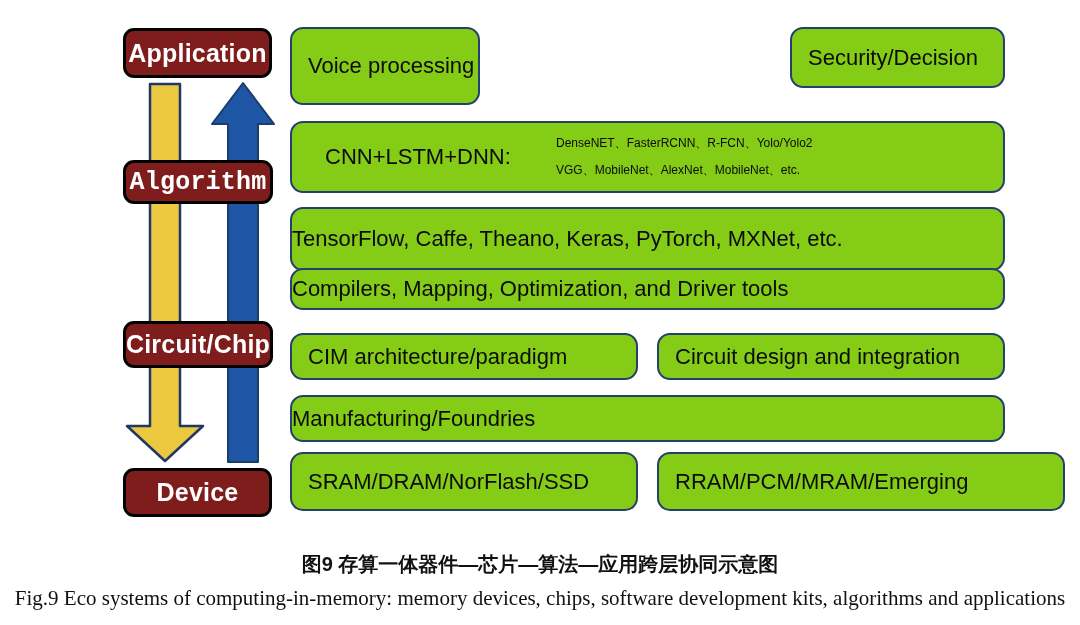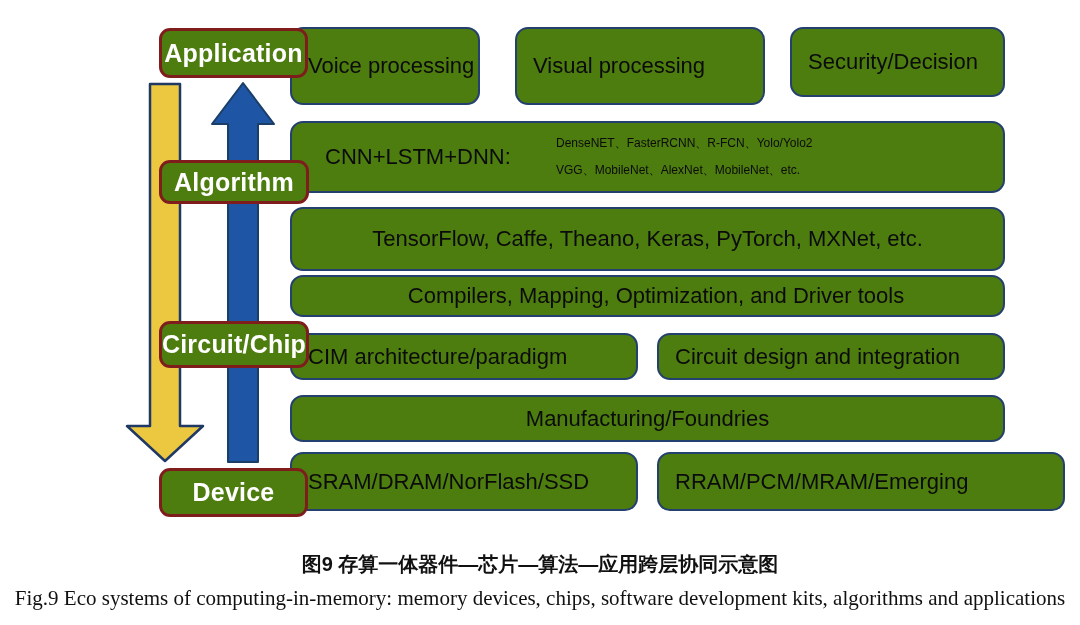--- a/index.html
+++ b/index.html
@@ -12,48 +12,47 @@
     overflow: hidden;
   }
   .arrows-layer {
     position: absolute;
     left: 0; top: 0;
     width: 1080px; height: 625px;
     pointer-events: none;
   }
   .teal-box {
     position: absolute;
-    background: #4d7c0f;
-    border: 3px solid #7f1d1d;
+    background: #7f1d1d;
+    border: 3px solid #000000;
     border-radius: 11px;
     color: #ffffff;
     font-size: 25px;
     font-weight: bold;
     display: flex;
     align-items: center;
     justify-content: center;
     box-sizing: border-box;
     letter-spacing: 0.2px;
     z-index: 2;
-    margin-left: 36px;
   }
   .blue-box {
     position: absolute;
-    background: #4d7c0f;
+    background: #84cc16;
     border: 2.5px solid #24406E;
     border-radius: 13px;
     color: #0b0b0b;
     font-size: 22px;
     display: flex;
     align-items: center;
     box-sizing: border-box;
     z-index: 1;
   }
   .pad-left { padding-left: 16px; justify-content: flex-start; }
-  .centered { justify-content: center; }
+  .centered { }
   .algo-box { padding-left: 33px; }
   .algo-label { font-size: 22px; width: 231px; flex: none; }
   .algo-list { font-size: 12px; line-height: 27px; flex: 1; }
   .caption-zh {
     position: absolute;
     left: 0; top: 551px; width: 1080px;
     text-align: center;
     font-size: 20px;
     font-weight: bold;
     color: #111111;
@@ -75,53 +74,50 @@
 <div class="canvas">
 
   <svg class="arrows-layer" width="1080" height="625" viewBox="0 0 1080 625" xmlns="http://www.w3.org/2000/svg">
     <path d="M150 84 L180 84 L180 426 L203 426 L165 461 L127 426 L150 426 Z" stroke="#1F3864" stroke-width="2.5" stroke-linejoin="round" fill="#EBC83F"></path>
     <path d="M243 83 L274 124 L258 124 L258 462 L228 462 L228 124 L212 124 Z" stroke="#1A3E66" stroke-width="2" stroke-linejoin="round" fill="#1E55A4"></path>
   </svg>
 
   <div class="teal-box" style="left:123px; top:28px; width:149px; height:50px;">
     <span>Application</span>
   </div>
-  <div class="teal-box" style="left:123px; top:160px; width:150px; height:44px;">
+  <div class="teal-box" style="left:123px; top:160px; width:150px; height:44px;font-family:Liberation Mono, monospace;">
     <span>Algorithm</span>
   </div>
   <div class="teal-box" style="left:123px; top:321px; width:150px; height:47px;">
     <span>Circuit/Chip</span>
   </div>
   <div class="teal-box" style="left:123px; top:468px; width:149px; height:49px;">
     <span>Device</span>
   </div>
 
   <div class="blue-box pad-left" style="left:290px; top:27px; width:190px; height:78px;">
     <span>Voice processing</span>
   </div>
-  <div class="blue-box pad-left" style="left:515px; top:27px; width:250px; height:78px;">
-    <span>Visual processing</span>
-  </div>
-  <div class="blue-box pad-left" style="left:790px; top:27px; width:215px; height:70px;">
+  <div class="blue-box pad-left" style="left:790px; top:27px; width:215px; height:61px;">
     <span>Security/Decision</span>
   </div>
 
   <div class="blue-box algo-box" style="left:290px; top:121px; width:715px; height:72px;">
     <span class="algo-label">CNN+LSTM+DNN:</span>
     <span class="algo-list">
       <span style="display:block;">DenseNET、FasterRCNN、R-FCN、Yolo/Yolo2</span>
       <span style="display:block;">VGG、MobileNet、AlexNet、MobileNet、etc.</span>
     </span>
   </div>
 
   <div class="blue-box centered" style="left:290px; top:207px; width:715px; height:64px;">
     <span>TensorFlow, Caffe, Theano, Keras, PyTorch, MXNet, etc.</span>
   </div>
 
-  <div class="blue-box centered" style="left:290px; top:275px; width:715px; height:42px;padding-left:17px;">
+  <div class="blue-box centered" style="left:290px; top:268px; width:715px; height:42px;">
     <span>Compilers, Mapping, Optimization, and Driver tools</span>
   </div>
 
   <div class="blue-box pad-left" style="left:290px; top:333px; width:348px; height:47px;">
     <span>CIM architecture/paradigm</span>
   </div>
   <div class="blue-box pad-left" style="left:657px; top:333px; width:348px; height:47px;">
     <span>Circuit design and integration</span>
   </div>
 

